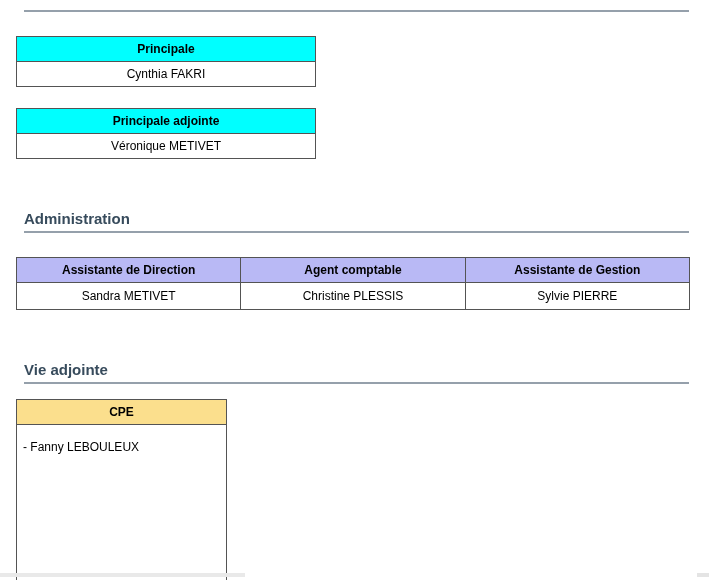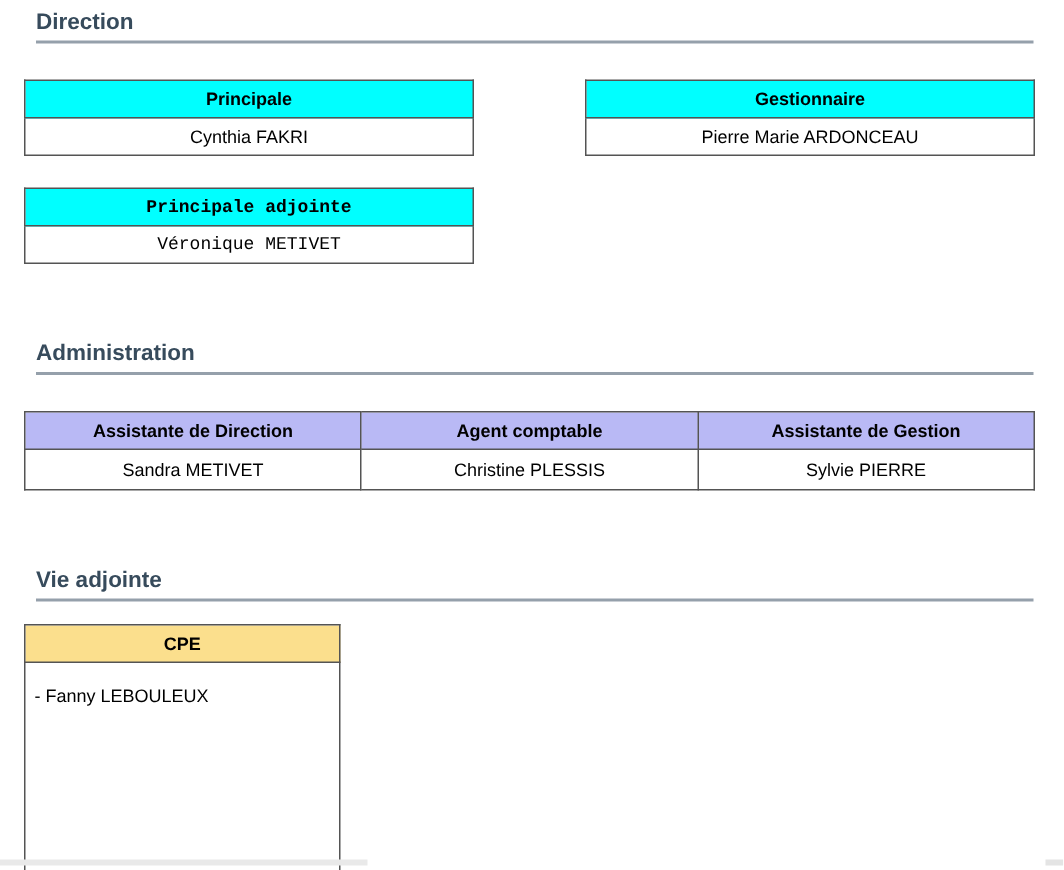--- a/index.html
+++ b/index.html
@@ -39,21 +39,21 @@
   table.staff th, table.staff td {
     border: 1px solid var(--table-border, #545454);
     font-size: 12px;
     text-align: center;
     height: 24px;
     padding: 0 4px;
   }
   table.staff th { font-weight: bold; }
   .w300 { width: 300px; }
   .direction-tbl th { background: var(--direction-header-bg, #00FFFF); }
-  .adjointe { margin-top: 21px; font-family: Liberation Mono, monospace; }
+  .adjointe { margin-top: 21px; }
   .mt-admin-title { margin-top: 51px; }
   table.admin { width: 674px; margin-top: 24px; }
   table.admin th { background: var(--administration-header-bg, #B9B9F5); }
   table.admin td { height: 26px; }
   .mt-vie-title { margin-top: 51px; }
   table.cpe { width: 211px; margin-top: 15px; }
   table.cpe th { background: var(--vie-scolaire-header-bg, #FBDF8D); }
   table.cpe td.tall {
     height: 128px;
     vertical-align: top;
@@ -72,45 +72,32 @@
     width: 12px; height: 4px;
     background: #E4E4E4;
   }
 </style>
 </head>
 <body>
 
 <div class="page" style="padding-top:6px; box-sizing:border-box;">
 
   <section>
-    <h2 class="section-title">Direction</h2>
     <div class="rule"></div>
     <div class="tables-area">
       <div class="row-flex">
         <table class="staff direction-tbl w300">
           <thead>
             <tr>
                 <th>Principale</th>
               </tr>
           </thead>
           <tbody>
             <tr>
               <td>Cynthia FAKRI</td>
-            </tr>
-          </tbody>
-        </table>
-        <table class="staff direction-tbl w300">
-          <thead>
-            <tr>
-                <th>Gestionnaire</th>
-              </tr>
-          </thead>
-          <tbody>
-            <tr>
-              <td>Pierre Marie ARDONCEAU</td>
             </tr>
           </tbody>
         </table>
       </div>
       <table class="staff direction-tbl w300 adjointe">
         <thead>
           <tr>
               <th>Principale adjointe</th>
             </tr>
         </thead>

